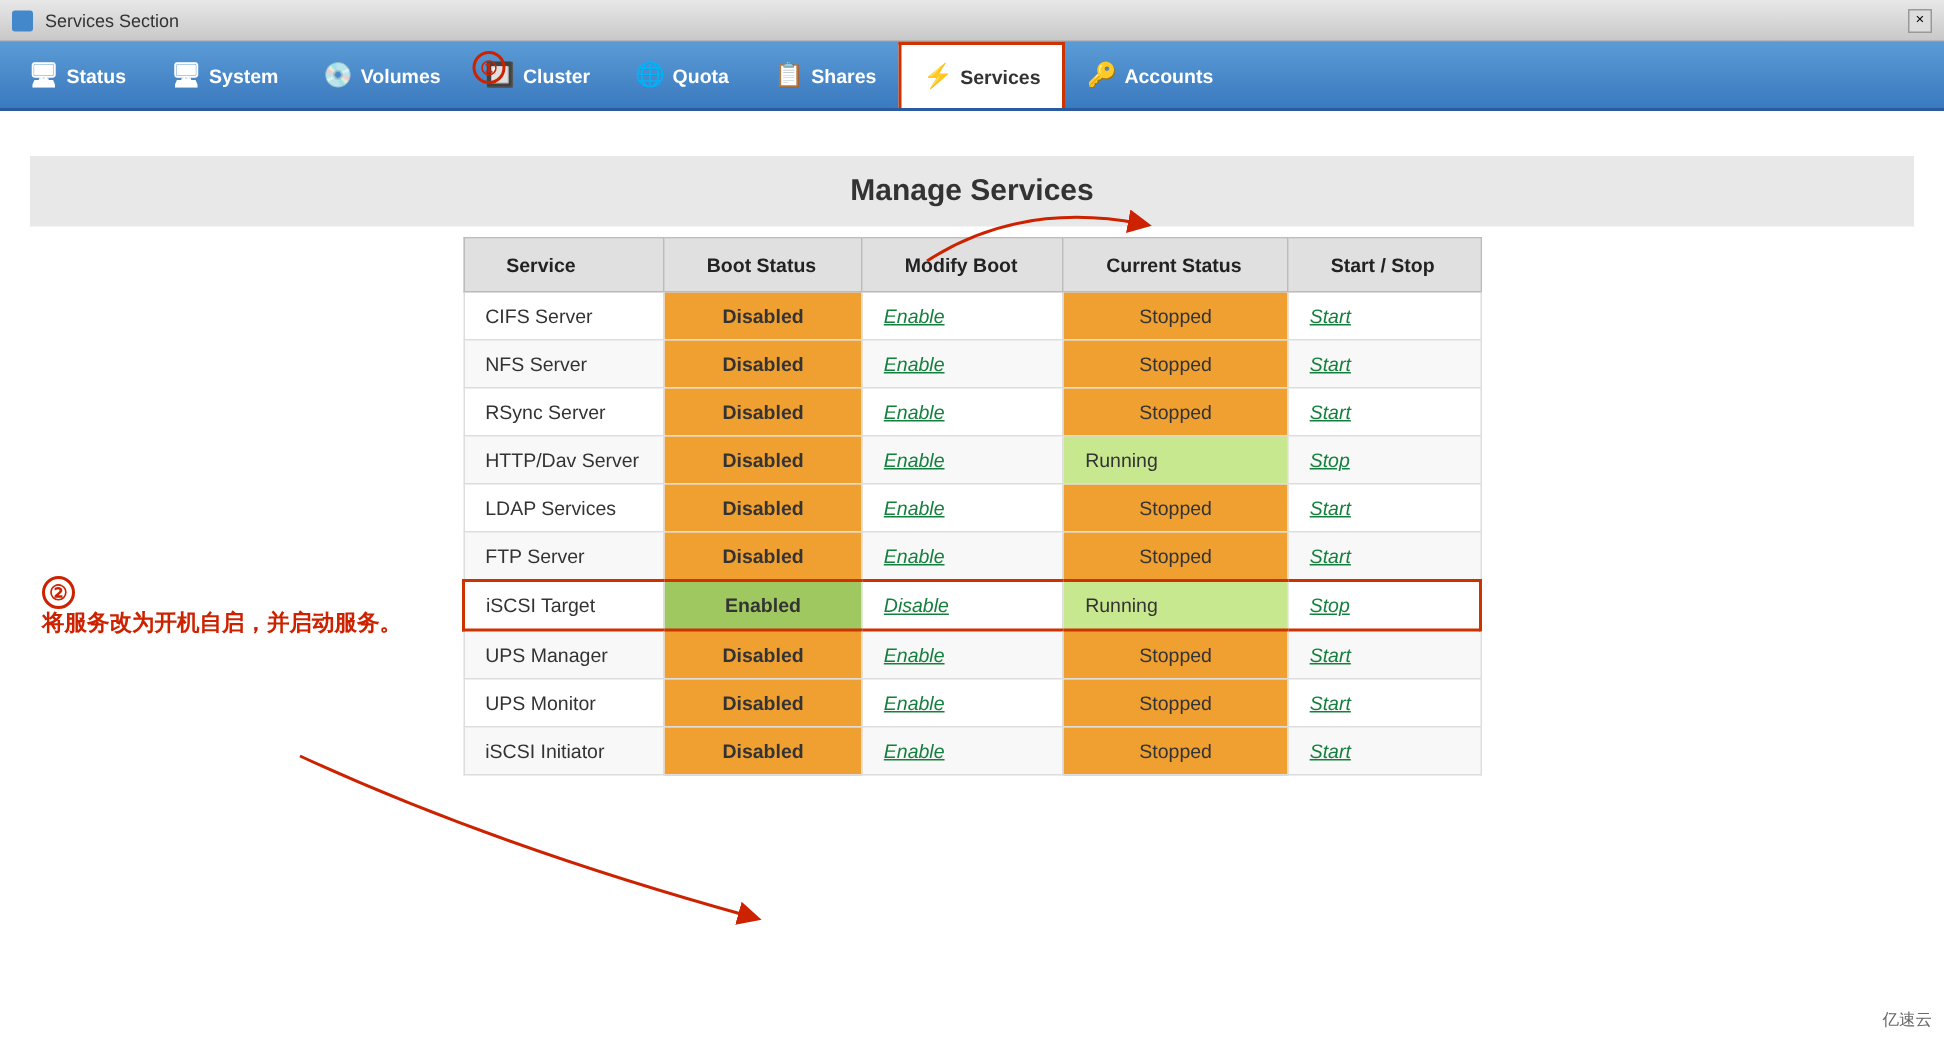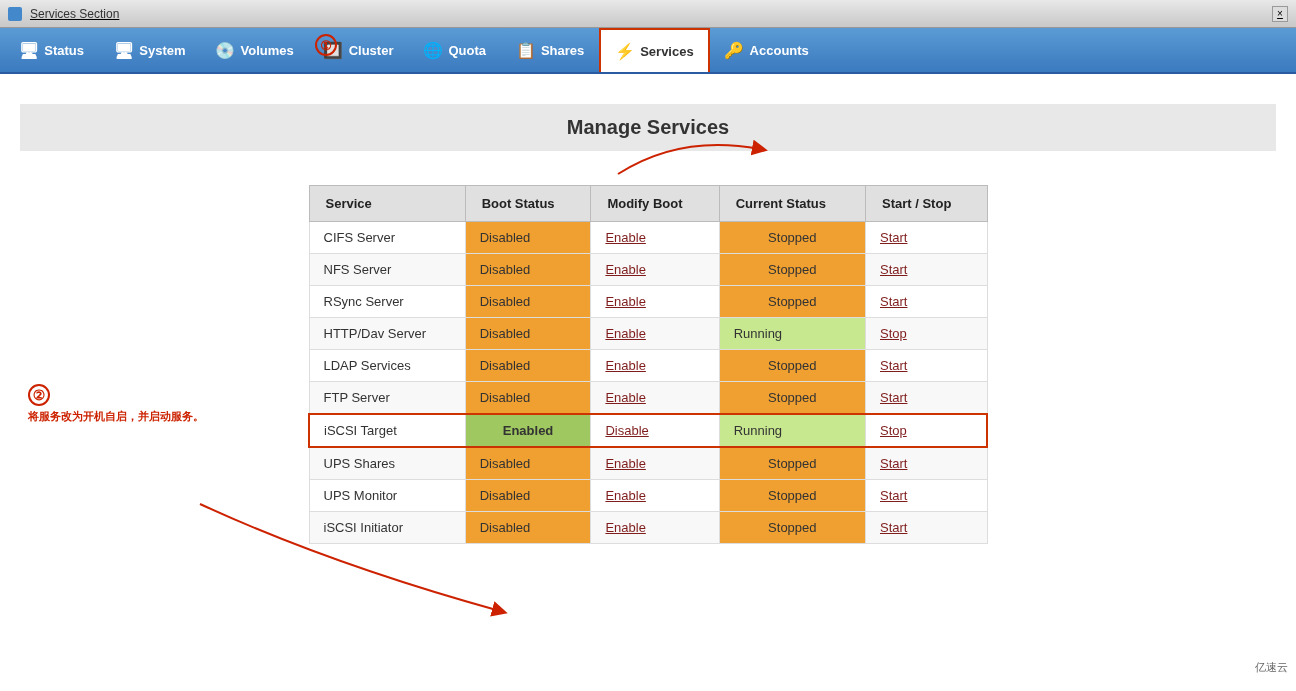--- a/index.html
+++ b/index.html
@@ -7,21 +7,20 @@
 
     
     .title-bar {
       background: linear-gradient(to bottom, #e8e8e8, #c8c8c8);
       border-bottom: 1px solid #999;
       padding: 4px 8px;
       display: flex;
       align-items: center;
       gap: 8px;
       height: 28px;
-      text-decoration: underline;
     }
     .title-bar-icon { width: 14px; height: 14px; background: #4488cc; border-radius: 2px; display: inline-block; }
     .title-bar-text { font-size: 12px; color: #333; }
     .title-bar-close { margin-left: auto; width: 16px; height: 16px; border: 1px solid #999; background: #ddd; display: flex; align-items: center; justify-content: center; font-size: 10px; cursor: pointer; }
 
     
     .navbar {
       background: linear-gradient(to bottom, #5b9bd5, #3a7abf);
       display: flex;
       align-items: stretch;
@@ -54,79 +53,80 @@
       margin: 0;
       padding: 20px;
       min-height: 620px;
     }
 
     .page-title {
       text-align: center;
       font-size: 20px;
       font-weight: bold;
       color: #333;
-      margin-bottom: 34px;
+      margin-bottom: 7px;
       padding: 12px;
       background: #e8e8e8;
     }
 
     
     .services-table-wrapper {
       display: flex;
       justify-content: center;
     }
     .services-table {
       border-collapse: collapse;
       width: 680px;
     }
     .services-table th {
       background: #e0e0e0;
       border: 1px solid #bbb;
-      padding: 10px 16px;
+      padding: 10px 28px;
       text-align: left;
       font-weight: bold;
       font-size: 13px;
       color: #222;
     }
     .services-table td {
       border: 1px solid #ddd;
       padding: 8px 14px;
       font-size: 13px;
       color: #333;
     }
     .services-table tr:nth-child(even) td { background: #f8f8f8; }
     .services-table tr:nth-child(odd) td { background: #ffffff; }
 
     .boot-status-disabled {
       background: #f0a030 !important;
       color: #333;
-      font-weight: normal;
-      text-align: left;
+      font-weight: bold;
+      text-align: center;
     }
     .boot-status-enabled {
       background: #a0c860 !important;
       color: #333;
       font-weight: bold;
       text-align: center;
     }
     .current-stopped {
       background: #f0a030 !important;
       color: #333;
       text-align: center;
       margin-left: 36px;
     }
     .current-running {
       background: #c8e890 !important;
       color: #333;
       text-align: left;
     }
     .link-action {
-      color: #7f1d1d;
+      color: #15803d;
       text-decoration: underline;
       cursor: pointer;
+      font-style: italic;
     }
     .start-stop-col { text-align: left; }
 
     
     .highlighted-row td {
       border-top: 2px solid #cc3300 !important;
       border-bottom: 2px solid #cc3300 !important;
       margin-top: 13px;
     }
     .highlighted-row td:first-child { border-left: 2px solid #cc3300 !important; }
@@ -140,21 +140,21 @@
       border-radius: 50%;
       border: 2px solid #cc2200;
       color: #cc2200;
       font-size: 13px;
       font-weight: bold;
     }
 
     
     .bottom-bar {
       position: fixed;
-      bottom: 12px;
+      bottom: 0;
       right: 0;
       padding: 4px 8px;
       font-size: 11px;
       color: #666;
       background: rgba(255,255,255,0.7);
     }
 
     .main-wrapper {
       position: relative;
     }
@@ -281,21 +281,21 @@
               <td class="start-stop-col"><a href="#" class="link-action">Start</a></td>
             </tr>
             <tr class="highlighted-row">
               <td>iSCSI Target</td>
               <td class="boot-status-enabled">Enabled</td>
               <td><a href="#" class="link-action">Disable</a></td>
               <td class="current-running">Running</td>
               <td class="start-stop-col"><a href="#" class="link-action">Stop</a></td>
             </tr>
             <tr>
-              <td>UPS Shares</td>
+              <td>UPS Manager</td>
               <td class="boot-status-disabled">Disabled</td>
               <td><a href="#" class="link-action">Enable</a></td>
               <td class="current-stopped">Stopped</td>
               <td class="start-stop-col"><a href="#" class="link-action">Start</a></td>
             </tr>
             <tr>
               <td>UPS Monitor</td>
               <td class="boot-status-disabled">Disabled</td>
               <td><a href="#" class="link-action">Enable</a></td>
               <td class="current-stopped">Stopped</td>
@@ -308,21 +308,21 @@
               <td class="current-stopped">Stopped</td>
               <td class="start-stop-col"><a href="#" class="link-action">Start</a></td>
             </tr>
           </tbody>
       </table>
     </div>
   </div>
 
   <div style="position:absolute; left: 28px; top: 310px; color: #cc2200; font-size: 15px; font-weight: bold;">
     <span class="circle-num" style="font-size:14px;">②</span><br>
-    <span style="font-size:11px; color:#cc2200;">将服务改为开机自启，并启动服务。</span>
+    <span style="font-size:15px; color:#cc2200;">将服务改为开机自启，并启动服务。</span>
   </div>
 
   <svg class="arrows-overlay" style="position:absolute;top:0;left:0;width:100%;height:100%;pointer-events:none;" xmlns="http://www.w3.org/2000/svg">
 
     <defs>
       <marker id="arrowhead" markerWidth="8" markerHeight="8" refX="4" refY="4" orient="auto">
         <path d="M0,0 L8,4 L0,8 Z" fill="#cc2200"></path>
       </marker>
     </defs>
 

